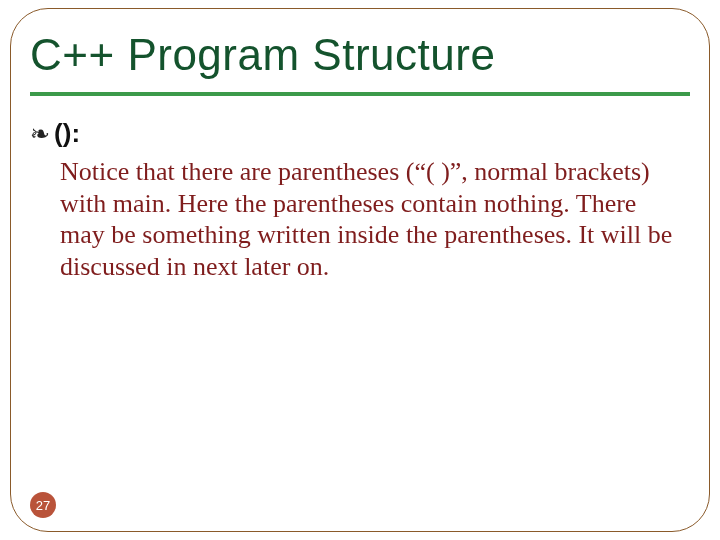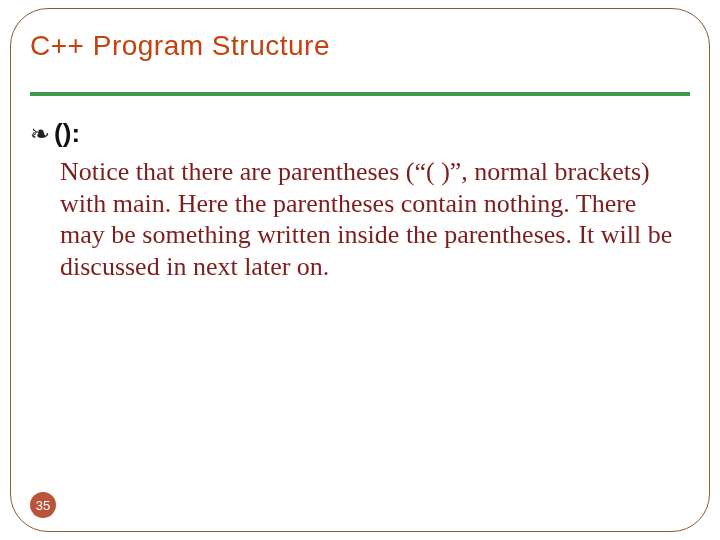--- a/index.html
+++ b/index.html
@@ -25,23 +25,23 @@
     bottom: 8px;
     border: 1px solid #8a5a2a;
     border-radius: 38px;
     box-sizing: border-box;
   }
   .title {
     position: absolute;
     top: 30px;
     left: 30px;
     right: 42px;
-    font-size: 28px;
+    font-size: 44px;
     font-weight: 400;
-    color: #c2410c;
+    color: #14532d;
     letter-spacing: 0.5px;
   }
   .rule {
     position: absolute;
     top: 92px;
     left: 30px;
     right: 30px;
     height: 0;
     border-top: 4px solid #3c9a4a;
   }
@@ -103,15 +103,15 @@
   <div class="rule"></div>
 
   <div class="bullet-row">
     <span class="bullet-icon">❧</span>
     <span class="bullet-label">():</span>
   </div>
 
   <div class="body-text">Notice that there are parentheses (“( )”, normal brackets) with main. Here the parentheses contain nothing. There may be something written inside the parentheses. It will be discussed in next later on.</div>
 
   <div class="page-num">
-    <span>35</span>
+    <span>27</span>
   </div>
 </div>
 
 </body></html>

